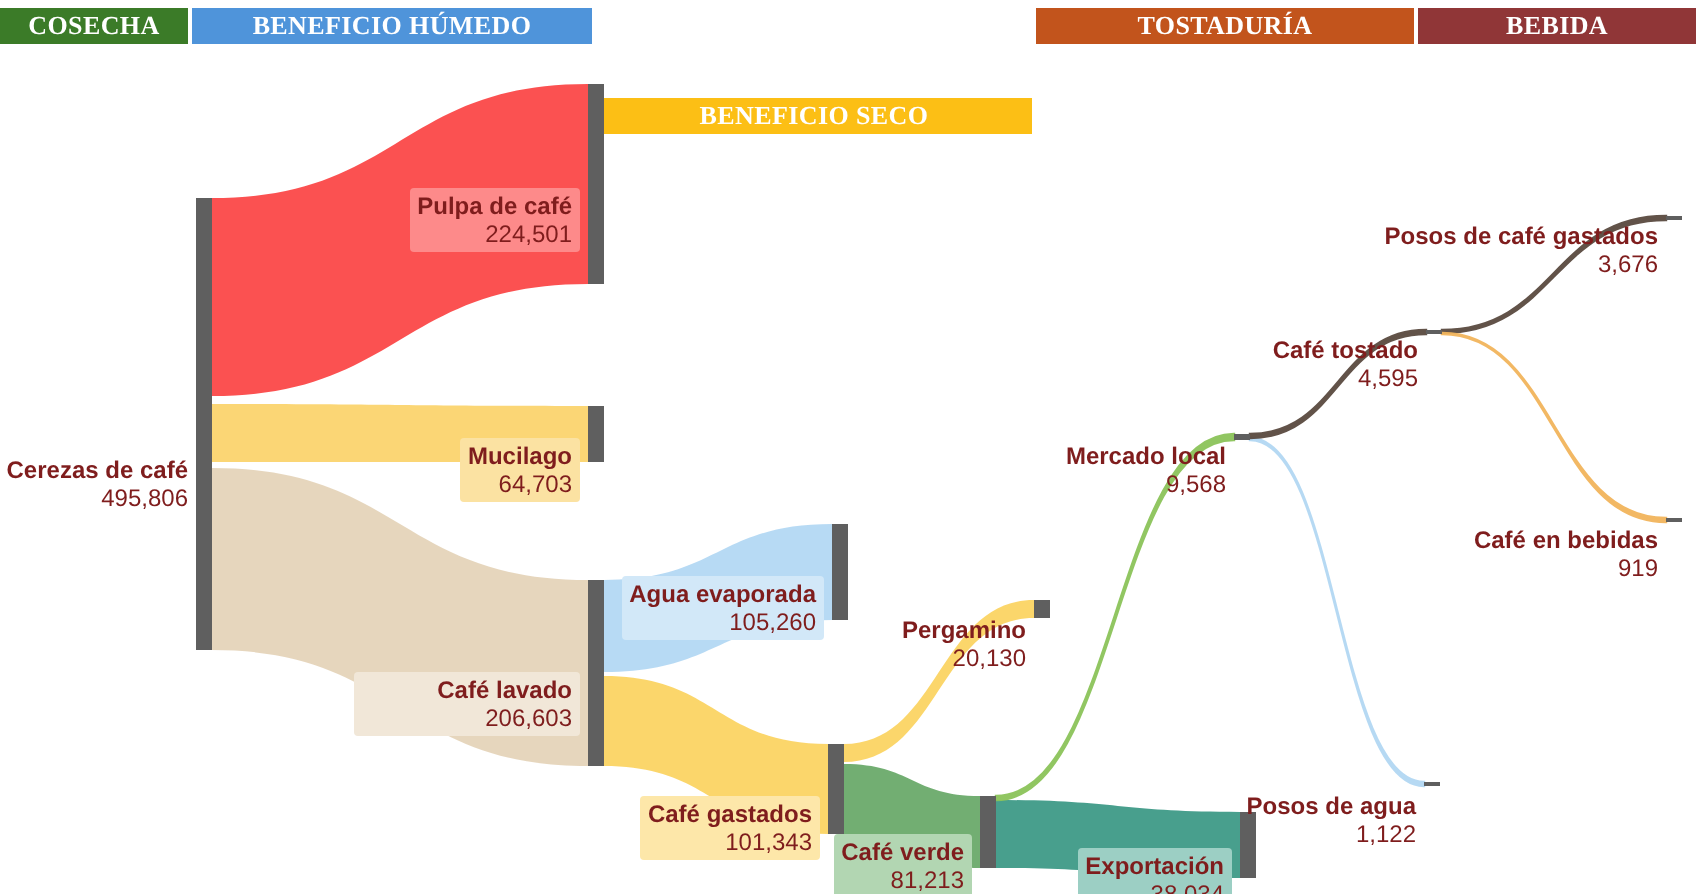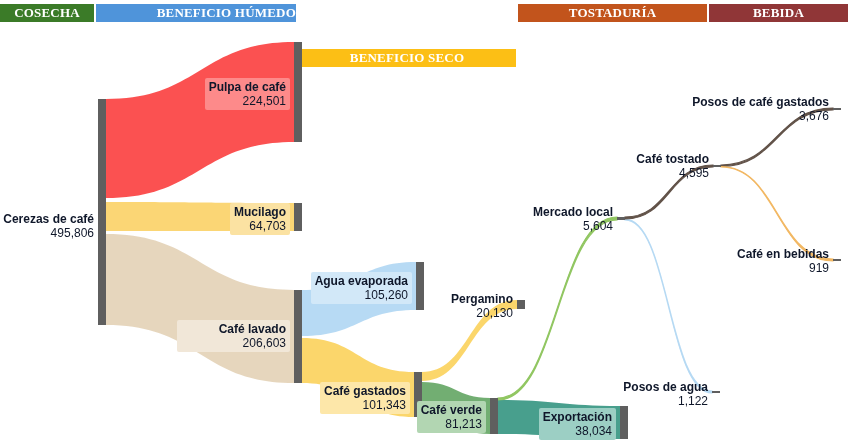--- a/index.html
+++ b/index.html
@@ -1,30 +1,30 @@
 <!DOCTYPE html>
 <html><head>
 <meta charset="utf-8">
 <style>
   html, body { margin:0; padding:0; background:#ffffff; }
   body { width:850px; height:447px; position:relative; overflow:hidden; font-family:"Liberation Sans", sans-serif; }
   .stage { position:absolute; left:0; top:0; width:850px; height:447px; }
   .hdr { position:absolute; top:4px; height:18px; color:#ffffff; font-family:"Liberation Serif", serif; font-weight:bold; font-size:13px; text-align:center; line-height:18px; letter-spacing:0.2px; }
   svg { position:absolute; left:0; top:0; }
-  .lbl { position:absolute; font-size:12px; line-height:14px; color:#0f172a; text-align:right; white-space:nowrap; }
+  .lbl { position:absolute; font-size:12px; line-height:14px; color:#7f1d1d; text-align:right; white-space:nowrap;margin-top:16px; }
   .lbl .nm { font-weight:bold; display:block; }
   .lbl .vl { display:block; }
   .lbl.boxed { padding:2px 4px; border-radius:2px; }
 </style>
 </head>
 <body>
 
 <div class="stage">
   <div class="hdr" style="left: 0px; width: 94px; background: rgb(59, 123, 40);">COSECHA</div>
-  <div class="hdr" style="left: 96px; width: 200px; background: rgb(79, 148, 218); text-align: right;">BENEFICIO HÚMEDO</div>
+  <div class="hdr" style="left: 96px; width: 200px; background: rgb(79, 148, 218);">BENEFICIO HÚMEDO</div>
   <div class="hdr" style="left: 298px; width: 218px; background: rgb(252, 191, 21); margin-top: 45px;">BENEFICIO SECO</div>
   <div class="hdr" style="left: 709px; width: 139px; background: rgb(144, 54, 55);">BEBIDA</div>
   <div class="hdr" style="left: 518px; width: 189px; background: rgb(194, 84, 28);">TOSTADURÍA</div>
 
   <svg id="sankey" width="850" height="447">
       <path d="M106,99 C200,99 200,42 294,42 L294,142 C200,142 200,198 106,198 Z" fill="#fb4848" stroke="#fb4848" stroke-width="0" opacity="0.95"></path>
       <path d="M106,202 C200,202 200,203 294,203 L294,231 C200,231 200,231 106,231 Z" fill="#fbd46e" stroke="#fbd46e" stroke-width="0" opacity="0.95"></path>
       <path d="M106,234 C200,234 200,290 294,290 L294,383 C200,383 200,325 106,325 Z" fill="#e5d4b9" stroke="#e5d4b9" stroke-width="0" opacity="0.95"></path>
       <path d="M302,290 C359,290 359,262 416,262 L416,310 C359,310 359,336 302,336 Z" fill="#b3d8f3" stroke="#b3d8f3" stroke-width="0" opacity="0.95"></path>
       <path d="M302,338 C358,338 358,372 414,372 L414,417 C358,417 358,383 302,383 Z" fill="#fbd463" stroke="#fbd463" stroke-width="0" opacity="0.95"></path>
@@ -83,21 +83,21 @@
       <div class="lbl boxed" style="background: rgb(178, 214, 178); right: 364px; top: 401px;">
         <span class="nm">Café verde</span>
         <span class="vl">81,213</span>
       </div>
       <div class="lbl boxed" style="background: rgb(156, 207, 196); right: 234px; top: 408px;">
         <span class="nm">Exportación</span>
         <span class="vl">38,034</span>
       </div>
       <div class="lbl" style="right: 237px; top: 205px;">
         <span class="nm">Mercado local</span>
-        <span class="vl">5,604</span>
+        <span class="vl">9,568</span>
       </div>
       <div class="lbl" style="right: 142px; top: 380px;">
         <span class="nm">Posos de agua</span>
         <span class="vl">1,122</span>
       </div>
       <div class="lbl" style="right: 141px; top: 152px;">
         <span class="nm">Café tostado</span>
         <span class="vl">4,595</span>
       </div>
       <div class="lbl" style="right: 21px; top: 95px;">

